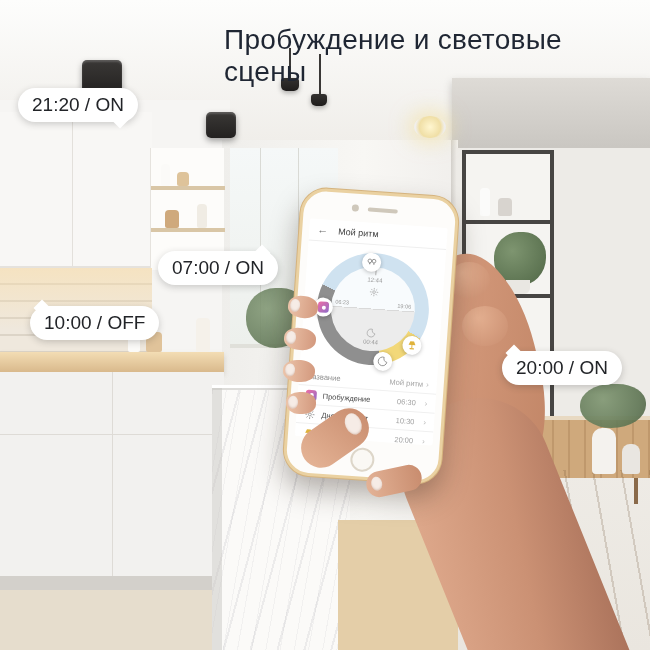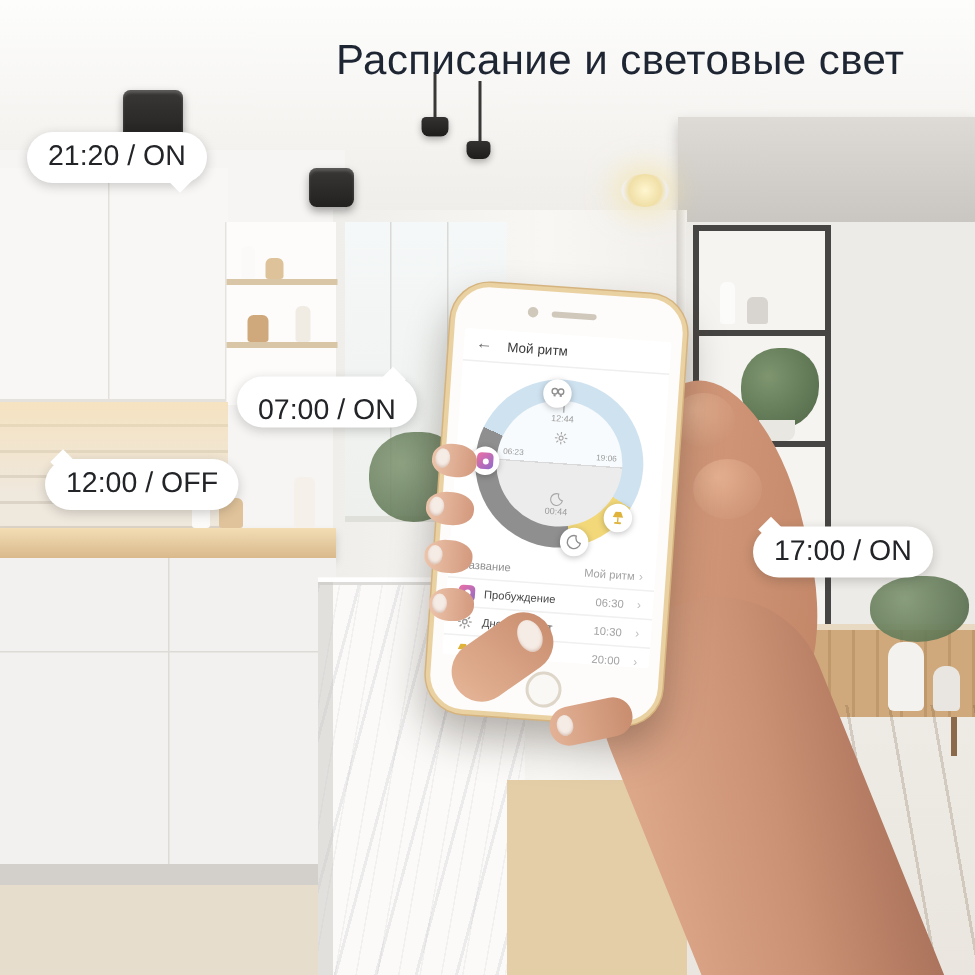--- a/index.html
+++ b/index.html
@@ -104,21 +104,21 @@
 
   
   .pill { position:absolute; z-index:30; height:34px; display:flex; align-items:center;
           padding:0 14px; background:#ffffff; border-radius:17px; color:#222428;
           font-size:19px; box-shadow:0 2px 7px rgba(40,40,40,.22); white-space:nowrap; }
   .pill .tail { position:absolute; width:12px; height:12px; background:#ffffff; transform:rotate(45deg); }
   .tail-tl { left:6px; top:-4px; }  .tail-tr { right:10px; top:-4px; }
   .tail-br { right:12px; bottom:-4px; }
   .pill-2100 { left:18px;  top:88px; }
   .pill-1900 { left:516px; top:167px; }
-  .pill-0700 { left:158px; top:251px;align-items:flex-end; }
+  .pill-0700 { left:158px; top:251px; }
   .pill-1000 { left:30px;  top:306px; }
   .pill-2000 { left:502px; top:351px; }
 
   
   .arm { left:438px; top:392px; width:150px; height:340px; z-index:20;
       background:linear-gradient(100deg,#e0ab8e 0%,#cb9174 55%,#a9715a 100%);
       border-radius:72px 72px 40px 40px; transform:rotate(-22deg); }
   .palm { left:430px; top:252px; width:108px; height:228px; z-index:18;
       background:linear-gradient(110deg,#dda astratto); }
   .palm { background:linear-gradient(110deg,#dca284,#c08465); border-radius:46%; transform:rotate(-14deg); }
@@ -239,37 +239,37 @@
   <div class="abs leg" style="left:634px"></div>
   <div class="abs lamp-shade-big"></div>
   <div class="abs lamp-stem"></div>
   <div class="abs kettle"></div>
   <div class="abs plant-blob plant-console"></div>
   <div class="abs floor-right"></div>
   <div class="abs floor-mid"></div>
   <div class="abs floor-vase1"></div>
   <div class="abs floor-vase2"></div>
 
-  <div class="abs title">Расписание и световые свет</div>
+  <div class="abs title">Пробуждение и световые сцены</div>
 
   <div class="pill pill-2100">
     <span class="tail tail-br"></span>
     <span>21:20 / ON</span>
   </div>
   <div class="pill pill-0700">
     <span class="tail tail-tr"></span>
     <span>07:00 / ON</span>
   </div>
   <div class="pill pill-1000">
     <span class="tail tail-tl"></span>
-    <span>12:00 / OFF</span>
+    <span>10:00 / OFF</span>
   </div>
   <div class="pill pill-2000">
     <span class="tail tail-tl"></span>
-    <span>17:00 / ON</span>
+    <span>20:00 / ON</span>
   </div>
 
   <div class="abs palm"></div>
   <div class="abs knuckle" style="left:448px;top:262px;width:42px;height:36px"></div>
   <div class="abs knuckle" style="left:462px;top:306px;width:46px;height:40px"></div>
   <div class="abs arm"></div>
 
   <div class="abs phone">
     <div class="cam"></div>
     <div class="speaker"></div>

